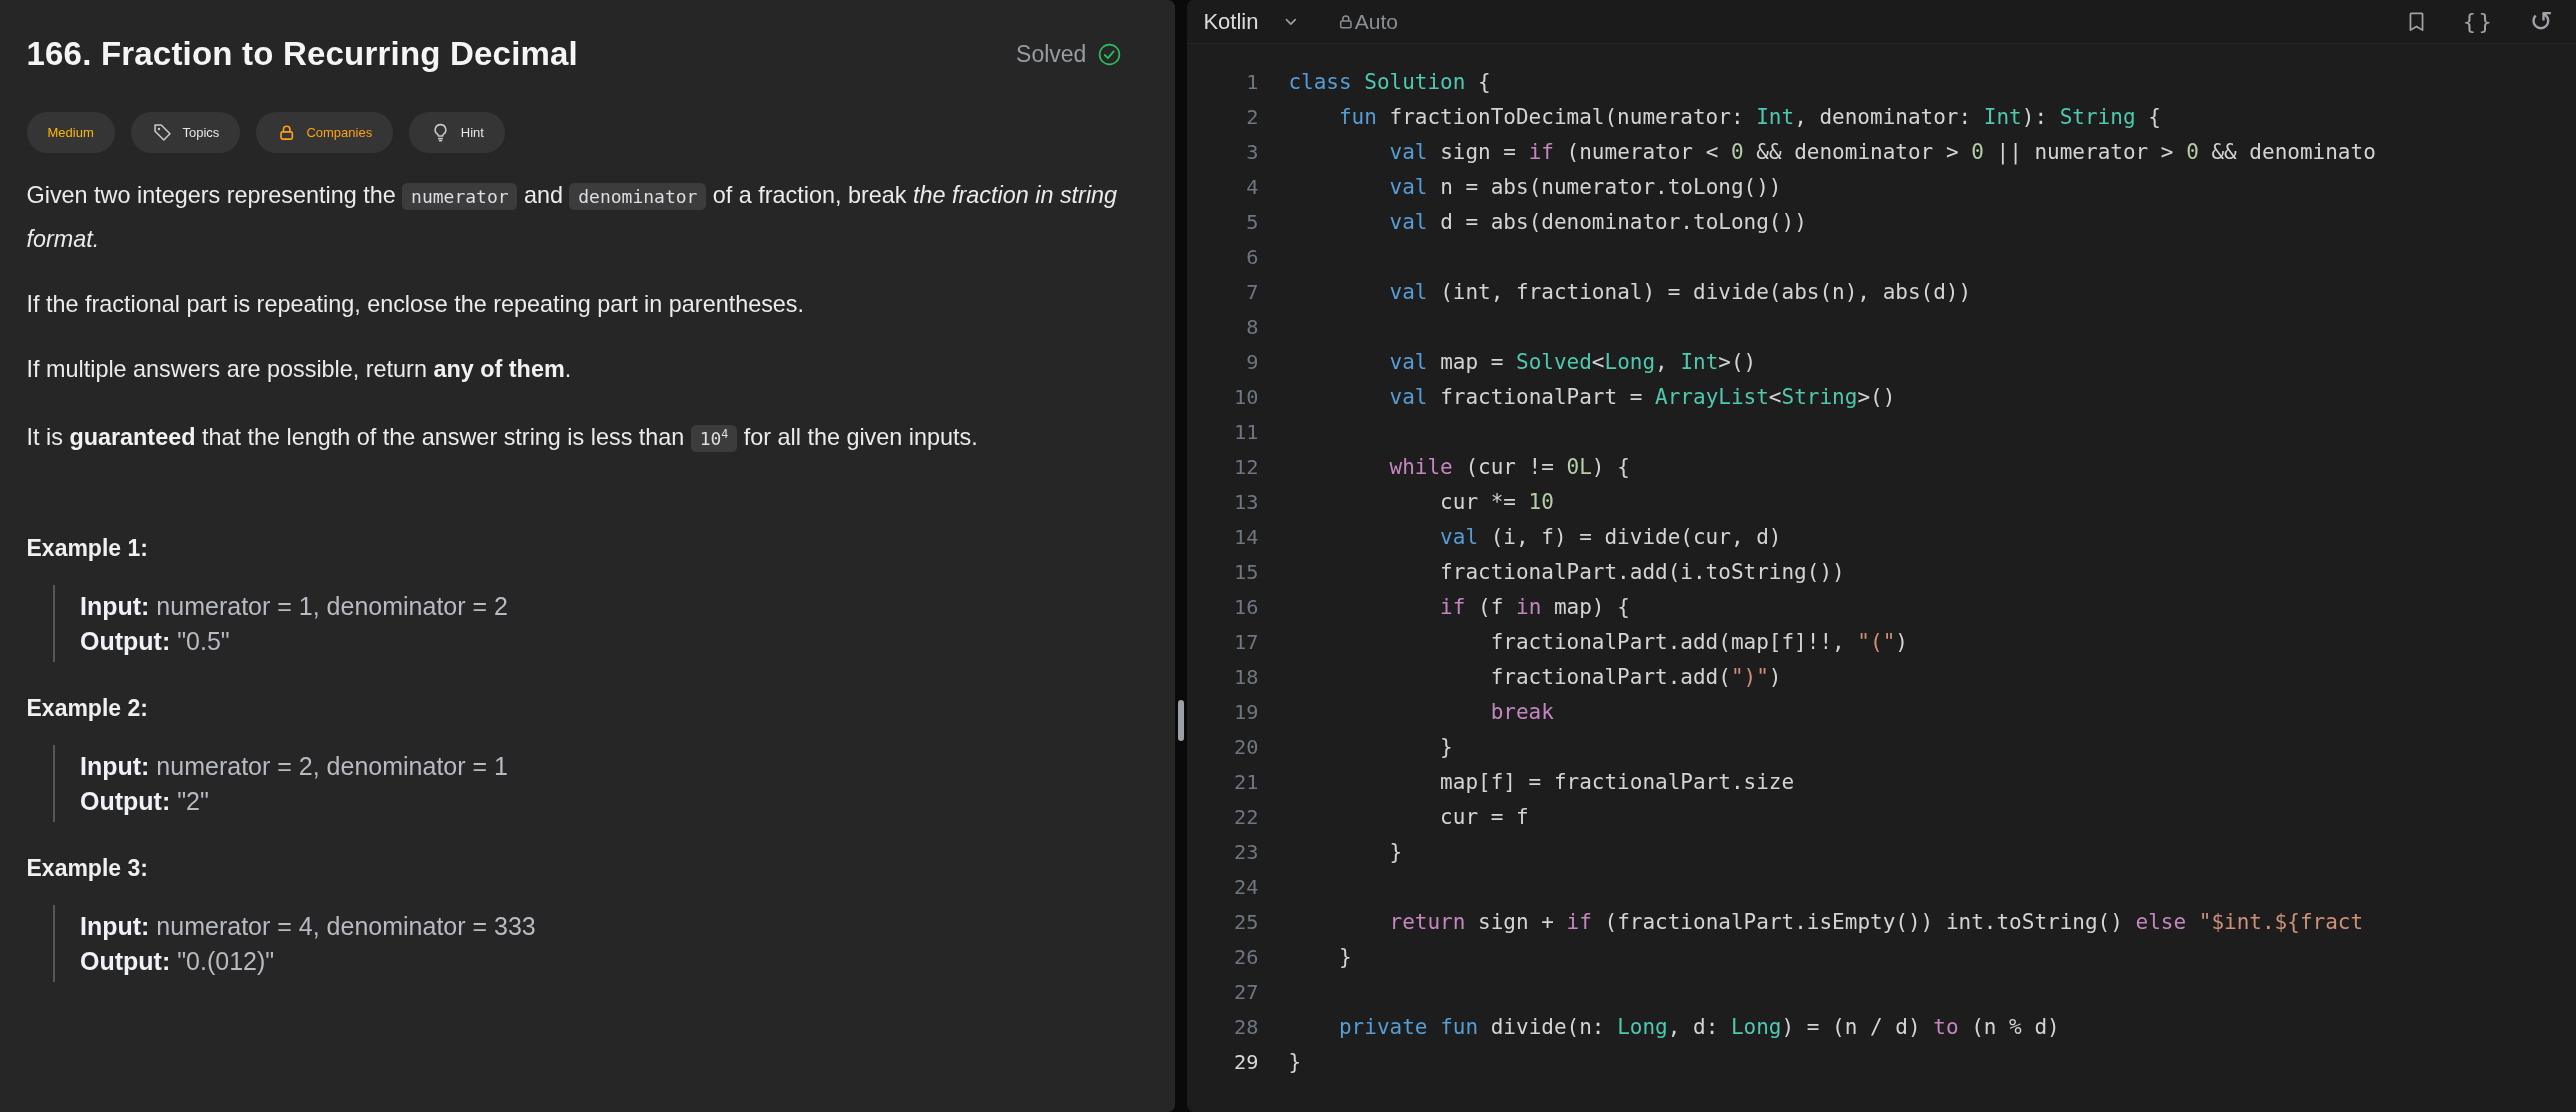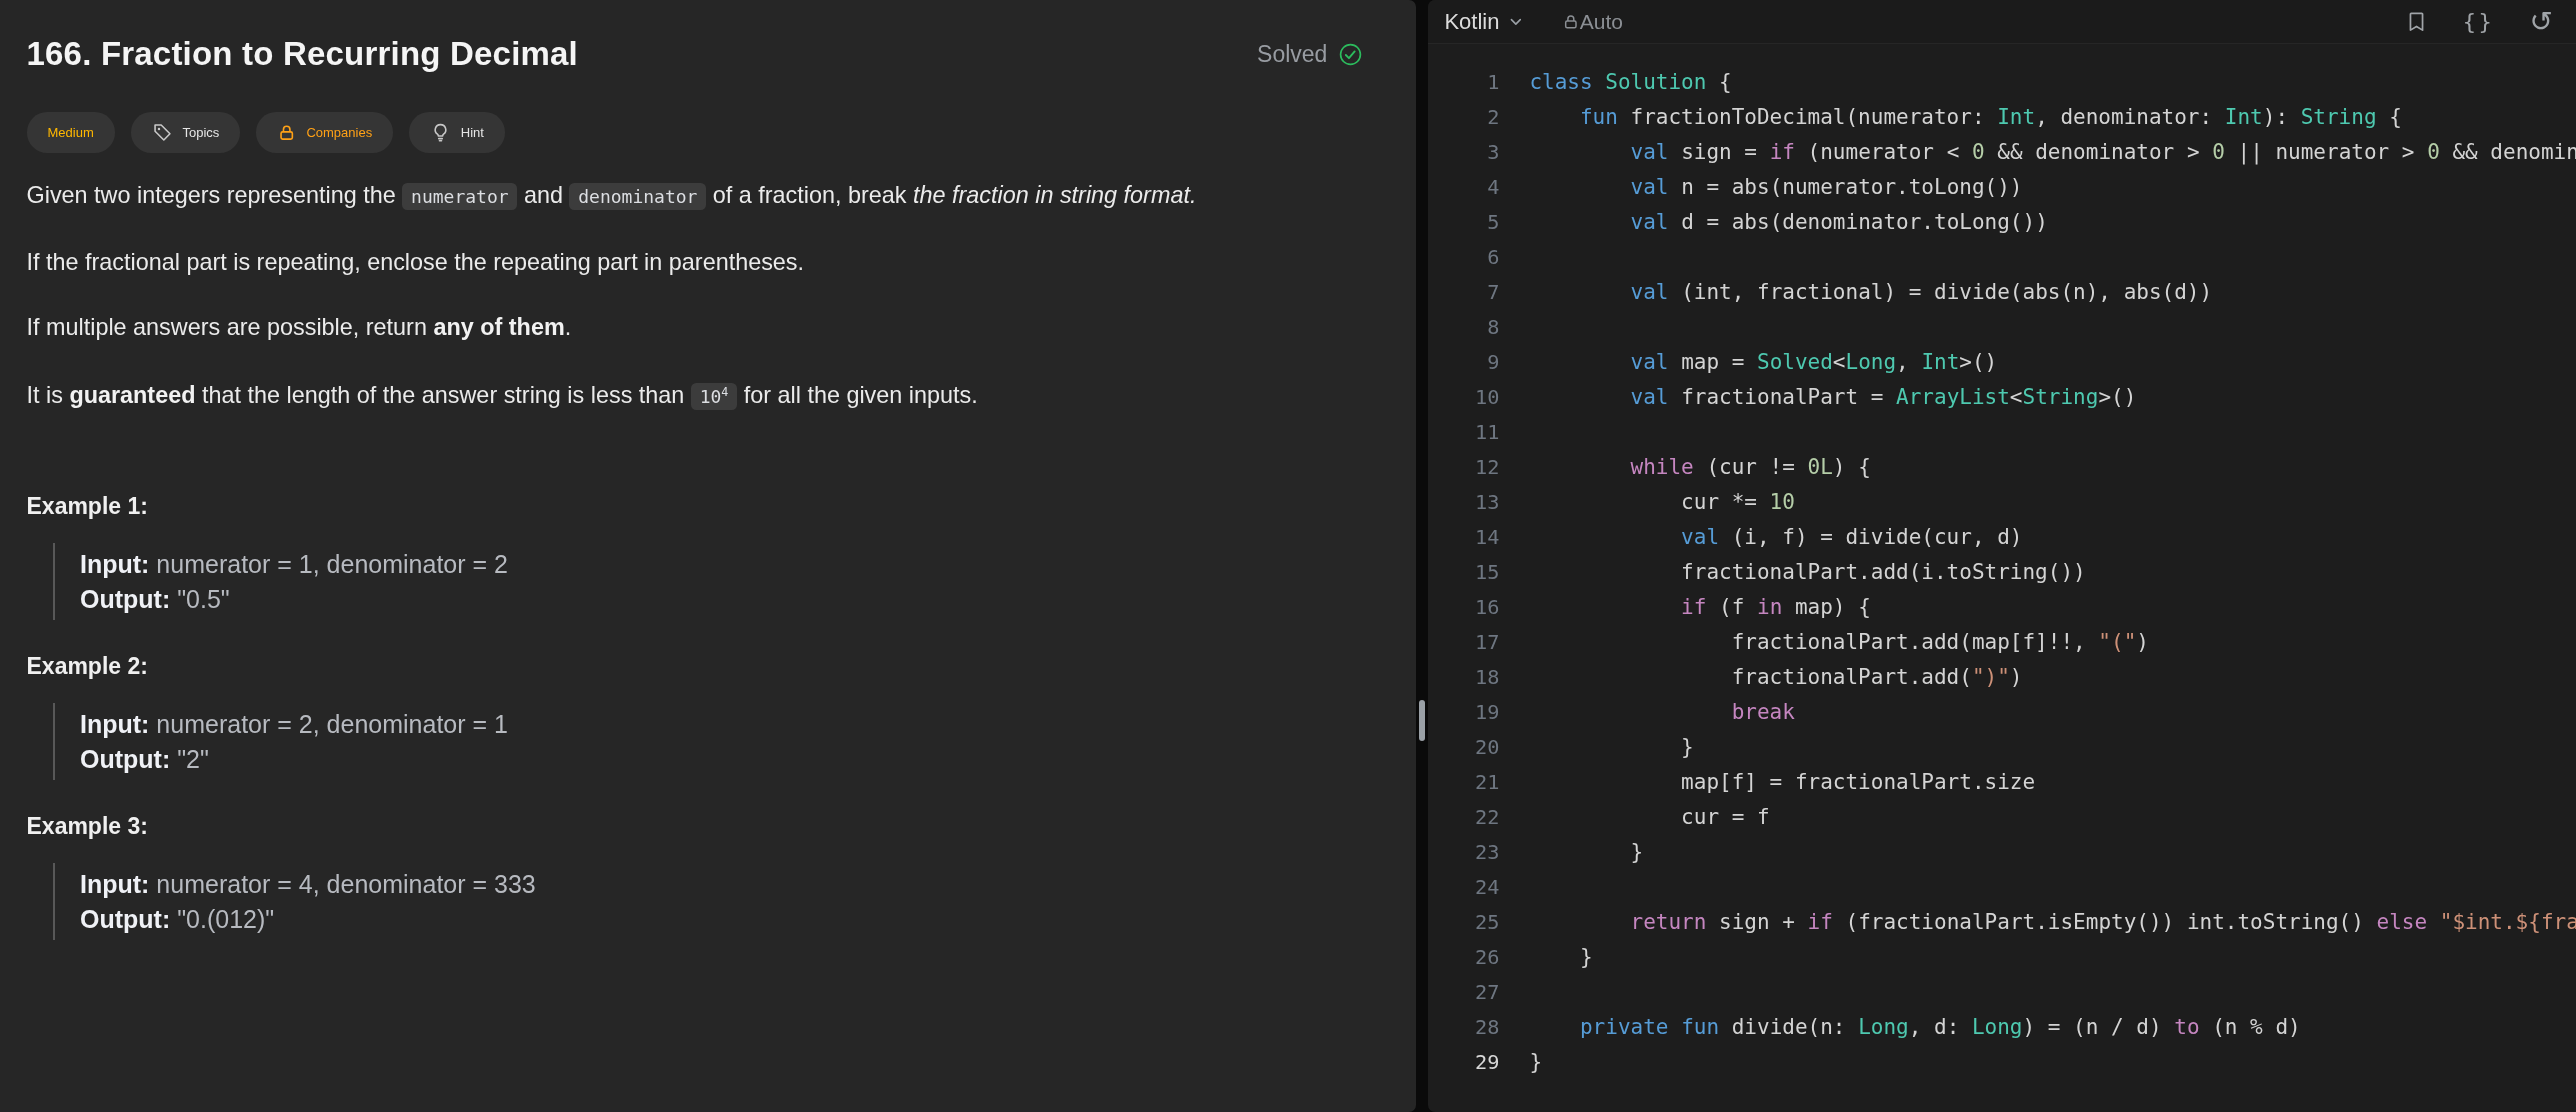--- a/index.html
+++ b/index.html
@@ -7,21 +7,21 @@
   body {
     width: 2576px; height: 1112px;
     background: #0a0a0a;
     display: flex;
     overflow: hidden;
     font-family: "Liberation Sans", sans-serif;
   }
 
   
   .left-panel {
-    width: 1416px; flex: none; height: 100%;
+    width: 1175px; flex: none; height: 100%;
     background: #262626; color: #ebebeb;
     padding: 35px 53px 0 26.5px;
     overflow: hidden;
     border-radius: 0 7px 7px 0;
     position: relative;
   }
   .title-row { display: flex; align-items: center; }
   .title-row h1 {
     font-size: 33px; font-weight: 700; color: #f5f5f5;
     margin: 0; flex: 1; letter-spacing: 0.2px;
@@ -73,21 +73,21 @@
     border-radius: 7px 0 0 7px; overflow: hidden;
   }
   .editor-bar {
     height: 44px; flex: none;
     display: flex; align-items: center;
     padding: 0 23px 0 16px;
     background: #1b1b1b;
     border-bottom: 0.9px solid rgba(255,255,255,0.05);
   }
   .lang {
-    display: flex; align-items: center; gap: 8px;
+    display: flex; align-items: center; gap: 24px;
     background: none; border: none; padding: 0;
     color: #dcdcdc; font-size: 22px; font-family: inherit; cursor: pointer;
   }
   .auto { display: flex; align-items: center; margin-left: 37px; color: #8b8f94; font-size: 21px; }
   .bar-spacer { flex: 1; }
   .icon-btn {
     background: none; border: none; padding: 0; margin-left: 35px;
     color: #a0a4a8; cursor: pointer; display: flex; align-items: center;
     font-size: 23px; font-family: inherit;
   }

